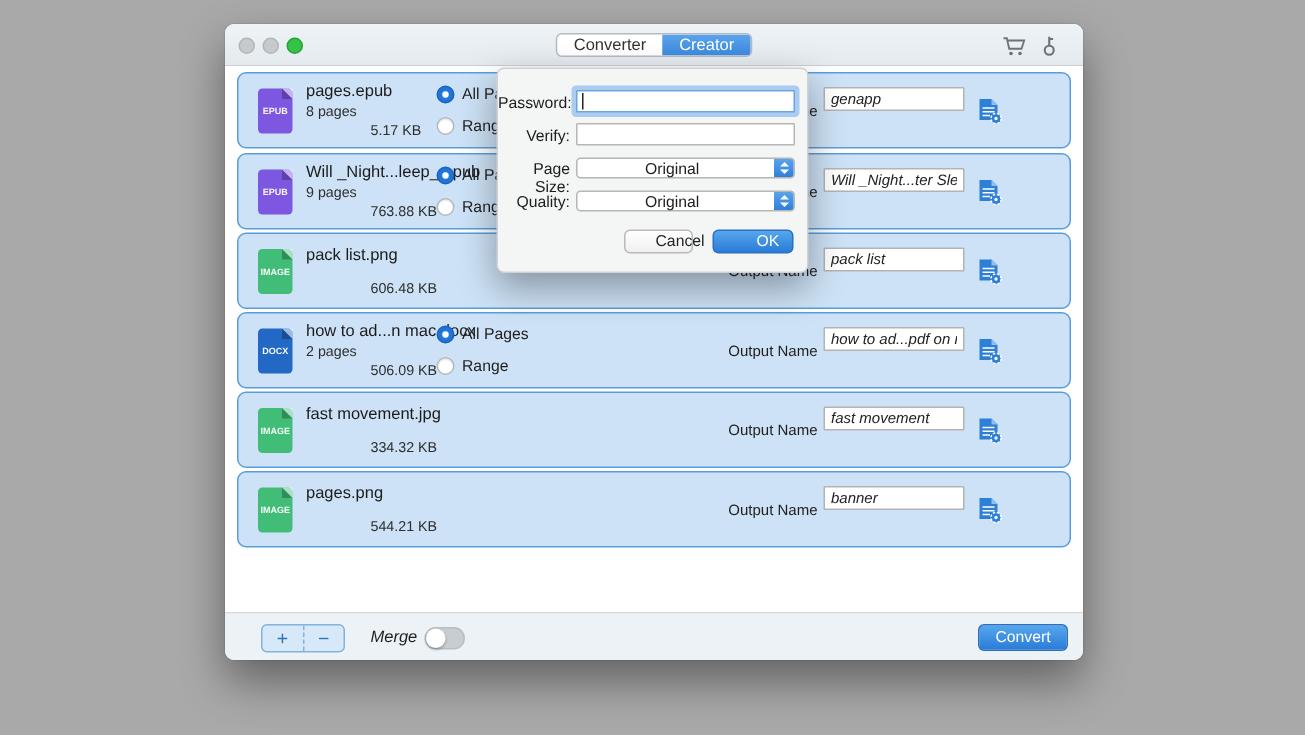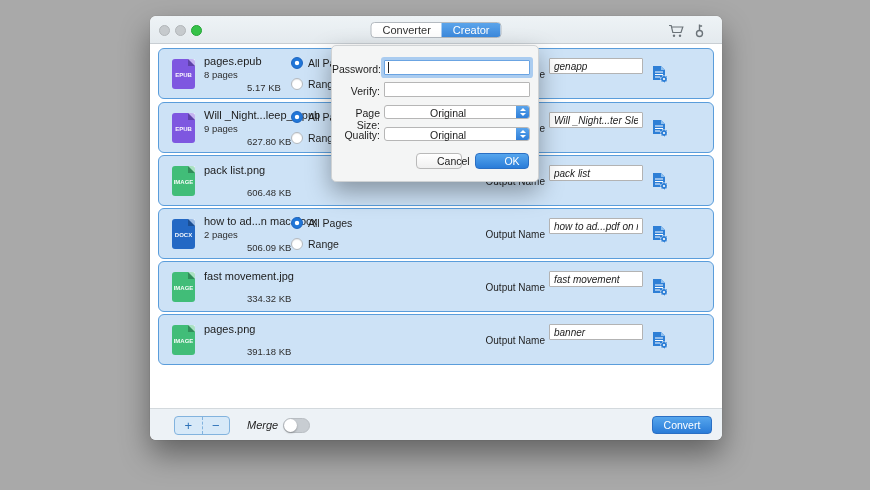--- a/index.html
+++ b/index.html
@@ -179,21 +179,21 @@
     </div>
 
     <div class="row r1">
       <div class="ficon epub">
         <span class="fold"></span>
           <span class="fcorner"></span>
         <span class="btype">EPUB</span>
       </div>
       <div class="fname">Will _Night...leep_.epub</div>
       <div class="fpages">9 pages</div>
-      <div class="fsize">627.80 KB</div>
+      <div class="fsize">763.88 KB</div>
       <div class="radios">
         <div class="radio-line first">
           <span class="rdot on"></span>
           <span class="rlabel">All Pages</span>
         </div>
         <div class="radio-line second">
           <span class="rdot off"></span>
           <span class="rlabel">Range</span>
         </div>
       </div>
@@ -284,21 +284,21 @@
       </span>
     </div>
 
     <div class="row r5">
       <div class="ficon image">
         <span class="fold"></span>
           <span class="fcorner"></span>
         <span class="btype">IMAGE</span>
       </div>
       <div class="fname solo">pages.png</div>
-      <div class="fsize solo">391.18 KB</div>
+      <div class="fsize solo">544.21 KB</div>
       <div class="out-label">Output Name</div>
       <input class="out-input" value="banner" style="">
       <span class="gear-btn">
         <svg width="18" height="19" viewBox="0 0 18 19">
           <path d="M2 1h8l4 4v10H2z" fill="#2e7fd6"></path>
           <path d="M10 1l4 4h-4z" fill="#8fc0ef"></path>
           <path d="M4 7h8M4 9.5h8M4 12h5" stroke="#fff" stroke-width="1"></path>
           <circle cx="13" cy="14" r="3.4" fill="#2e7fd6" stroke="#fff" stroke-width="1" stroke-dasharray="1.6 1.1"></circle>
           <circle cx="13" cy="14" r="1.1" fill="#fff"></circle>
         </svg>

